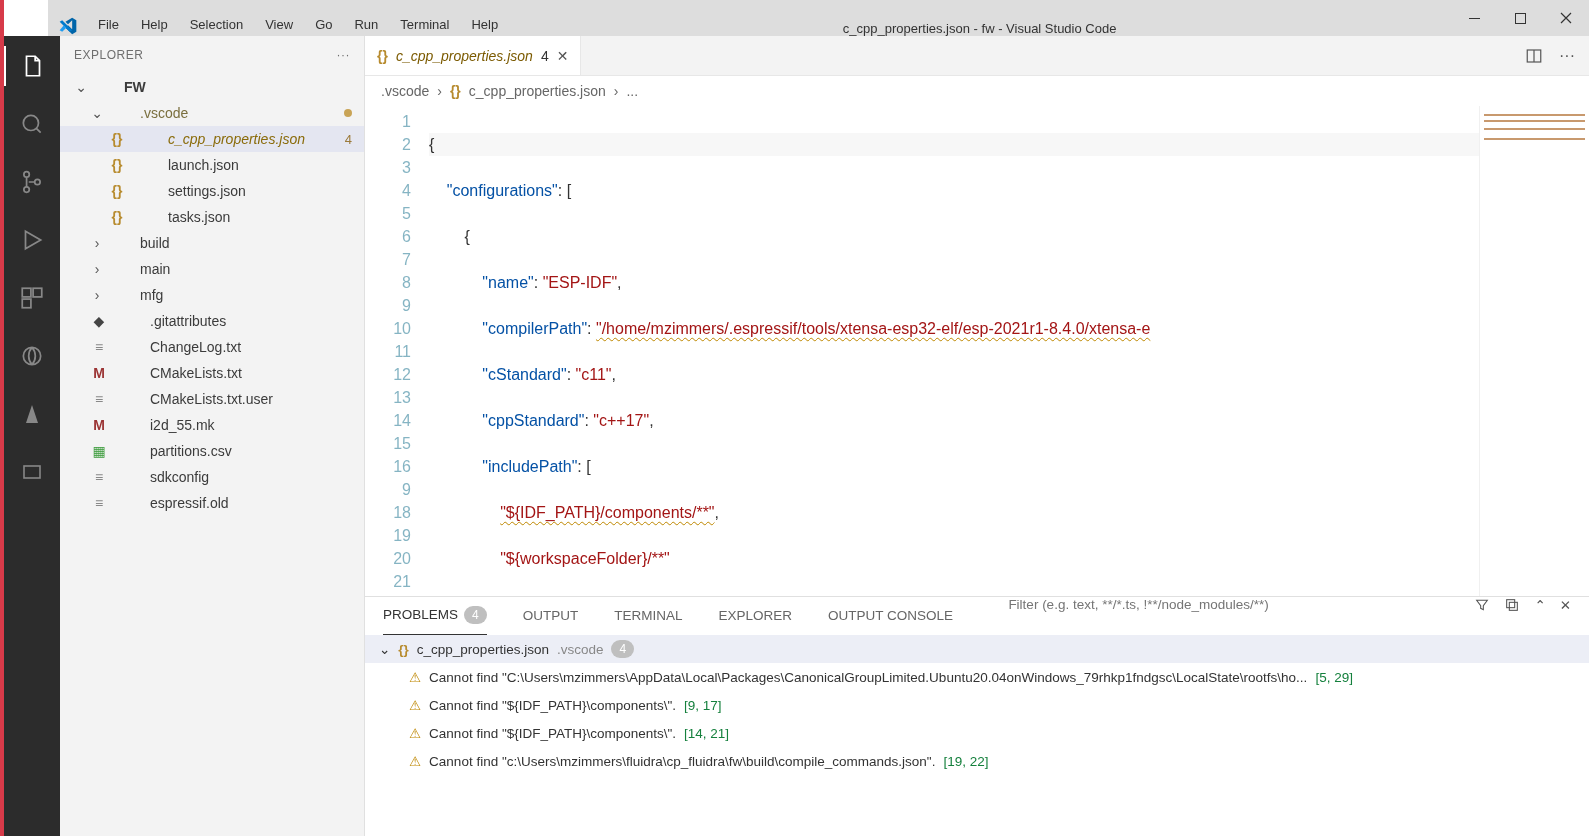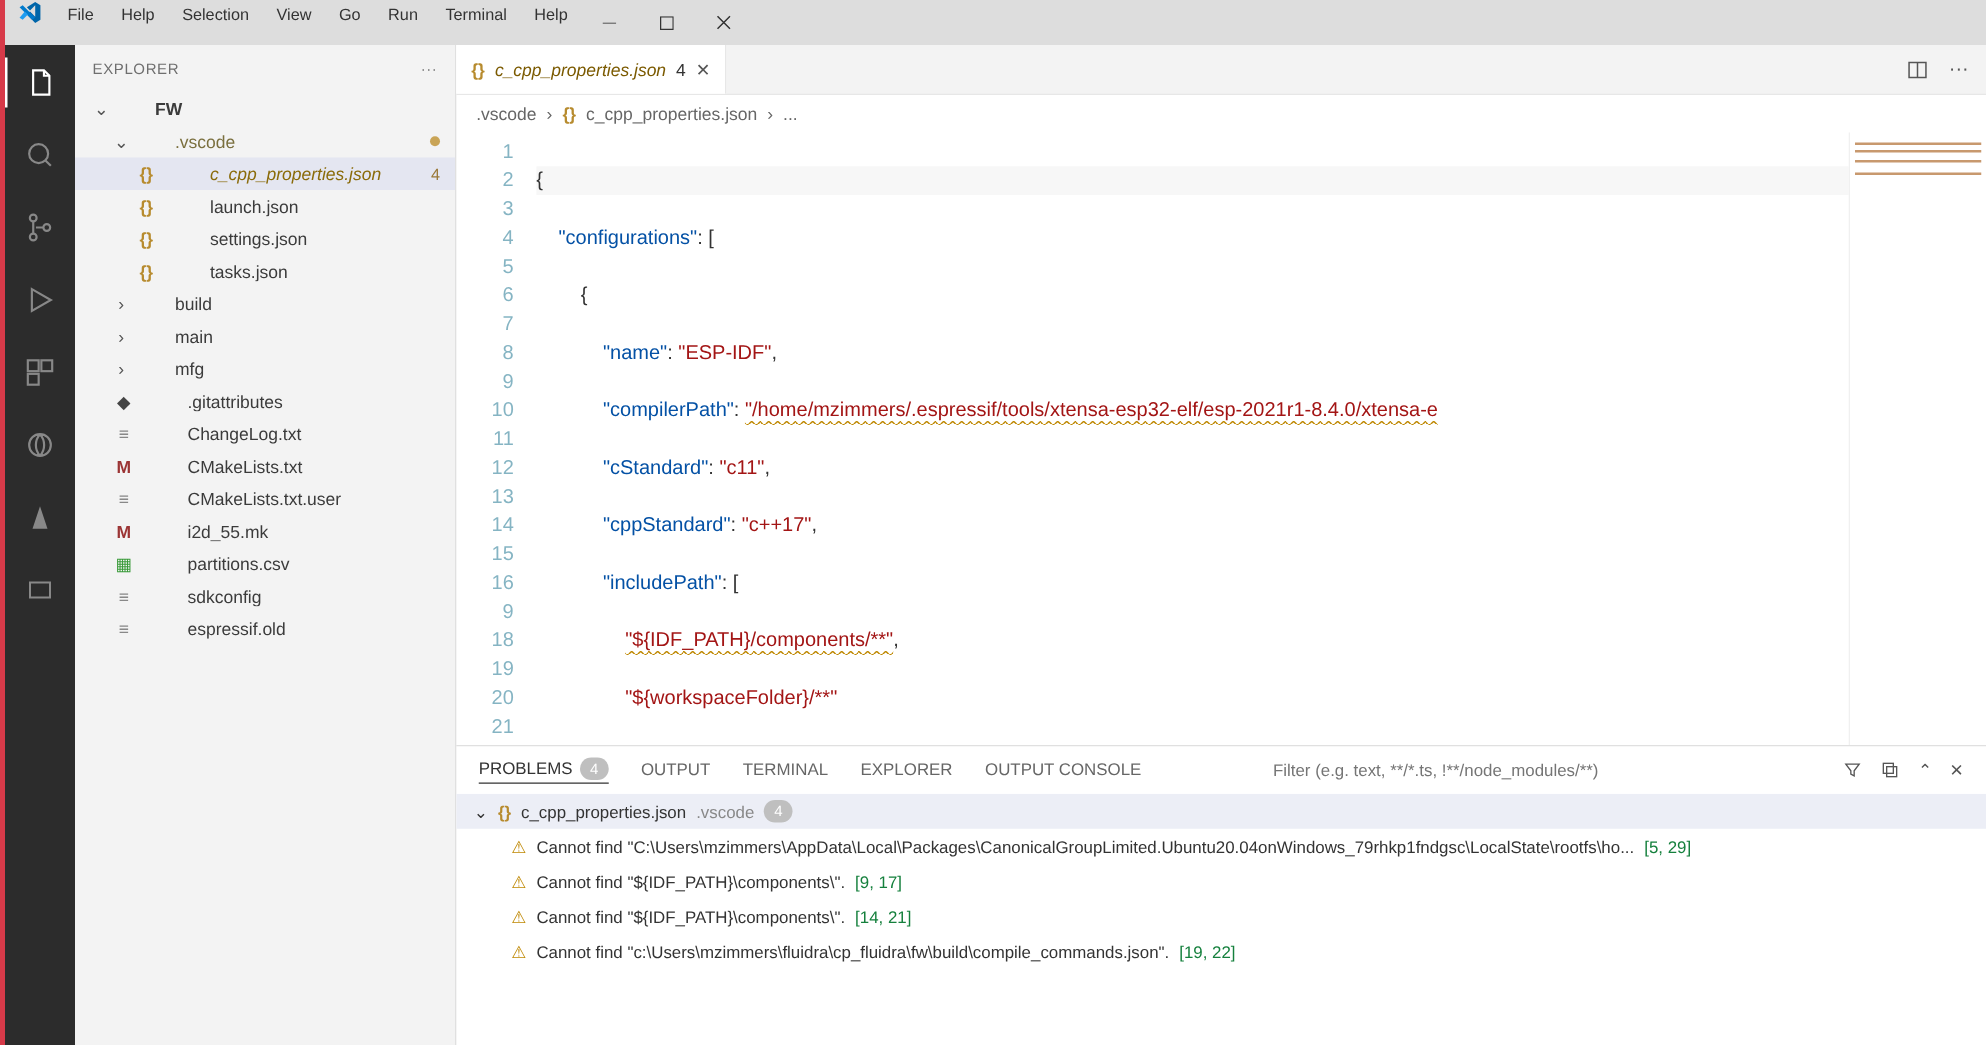--- a/index.html
+++ b/index.html
@@ -1,17 +1,17 @@
 <!DOCTYPE html>
 <html><head>
 <meta charset="utf-8">
 <style>
 * { margin: 0; padding: 0; box-sizing: border-box; font-family: "Segoe UI", sans-serif; }
 body { width: 1589px; height: 836px; overflow: hidden; background: #fff; display: flex; flex-direction: column; border-left: 4px solid #d73a49; }
-.titlebar { height: 36px; background: #dddddd; display: flex; align-items: flex-start; font-size: 13px; color: #333; }
+.titlebar { height: 36px; background: #dddddd; display: flex; align-items: flex-end; font-size: 13px; color: #333; margin-left: 44px; }
 .titlebar .logo { width: 40px; display: flex; justify-content: center; align-items: center; }
 .titlebar .menu { display: flex; gap: 2px; }
 .titlebar .menu span { padding: 4px 10px; cursor: default; }
 .titlebar .title { flex: 1; text-align: center; color: #333; }
 .titlebar .winbtns { display: flex; }
 .titlebar .winbtns div { width: 46px; height: 36px; display: flex; align-items: center; justify-content: center; }
 
 .main { flex: 1; display: flex; min-height: 0; }
 .activitybar { width: 56px; background: #2c2c2c; display: flex; flex-direction: column; align-items: center; padding-top: 10px; gap: 18px; }
 .activitybar .ab-item { width: 56px; height: 40px; display: flex; align-items: center; justify-content: center; color: #888; }
@@ -42,21 +42,21 @@
 .code { flex: 1; line-height: 23px; padding-top: 4px; white-space: pre; color: #333; overflow: hidden; }
 .code .cl { height: 23px; }
 .key { color: #0451a5; }
 .str { color: #a31515; }
 .wavy { text-decoration: underline wavy #be8700 1px; text-underline-offset: 3px; }
 .cursor-line { background: #f7f7f7; }
 .minimap { width: 110px; background: linear-gradient(#fff,#fff); border-left: 1px solid #f0f0f0; position: relative; }
 .minimap .mm-line { position: absolute; left: 4px; right: 4px; height: 2px; background: #a3550d; opacity: 0.6; }
 
 .panel { height: 240px; border-top: 1px solid #e0e0e0; display: flex; flex-direction: column; font-size: 13.5px; }
-.panel-tabs { height: 38px; display: flex; align-items: center; gap: 26px; padding: 0 18px; color: #666; }
+.panel-tabs { height: 38px; display: flex; gap: 36px; padding: 0 18px; color: #666; }
 .panel-tabs .ptab { display: flex; align-items: center; gap: 6px; padding-bottom: 2px; }
 .panel-tabs .ptab.active { color: #333; border-bottom: 1px solid #333; }
 .count-badge { background: #bfbfbf; color: #fff; border-radius: 10px; padding: 0 8px; font-size: 12px; height: 18px; display: inline-flex; align-items: center; }
 .panel-tabs .filter { margin-left: auto; }
 .panel-tabs input { width: 420px; border: none; outline: none; font-size: 13.5px; background: transparent; }
 .panel-tabs .picons { display: flex; gap: 14px; color: #555; margin-left: 10px; }
 .panel-body { flex: 1; overflow: auto; }
 .prob-group { background: #eceef6; height: 28px; display: flex; align-items: center; padding: 0 14px; gap: 8px; color: #333; }
 .prob-item { height: 28px; display: flex; align-items: center; padding-left: 44px; gap: 8px; color: #333; }
 .prob-item .loc { color: #15803d; }
@@ -80,20 +80,21 @@
   <div class="menu">
     <span>File</span>
     <span>Help</span>
     <span>Selection</span>
     <span>View</span>
     <span>Go</span>
     <span>Run</span>
     <span>Terminal</span>
     <span>Help</span>
   </div>
+  <div class="title">c_cpp_properties.json - fw - Visual Studio Code</div>
   <div class="winbtns">
     <div>
         <svg width="11" height="1">
           <rect width="11" height="1" fill="#333"></rect>
         </svg>
       </div>
     <div>
         <svg width="11" height="11">
           <rect x="0.5" y="0.5" width="10" height="10" fill="none" stroke="#333"></rect>
         </svg>

